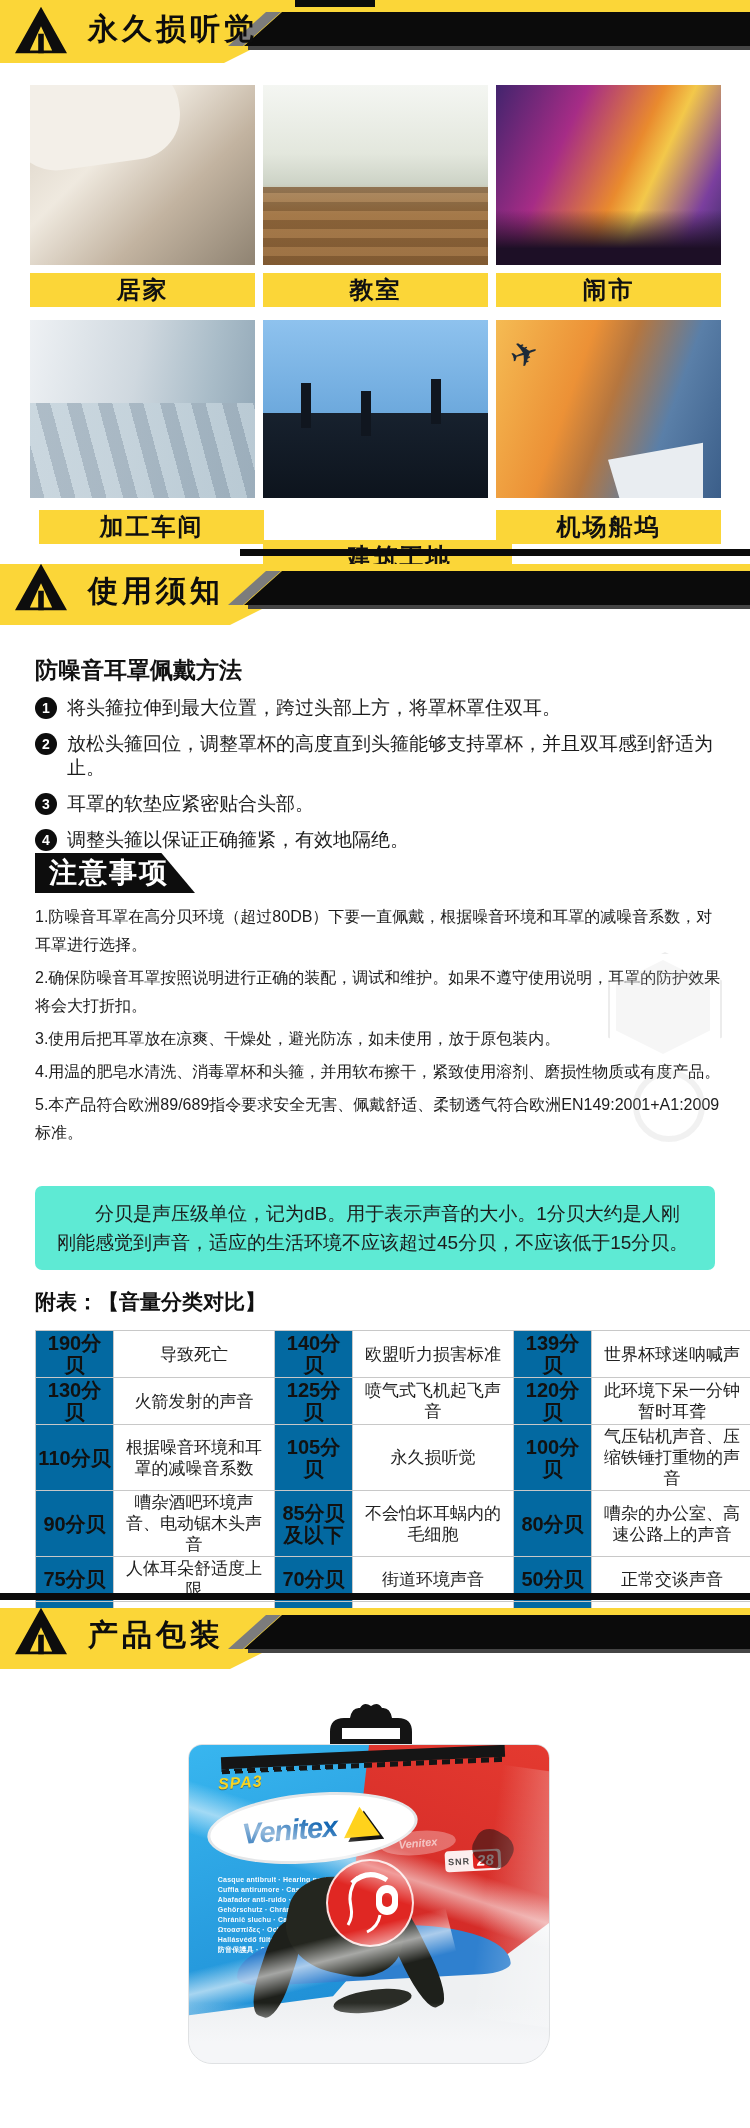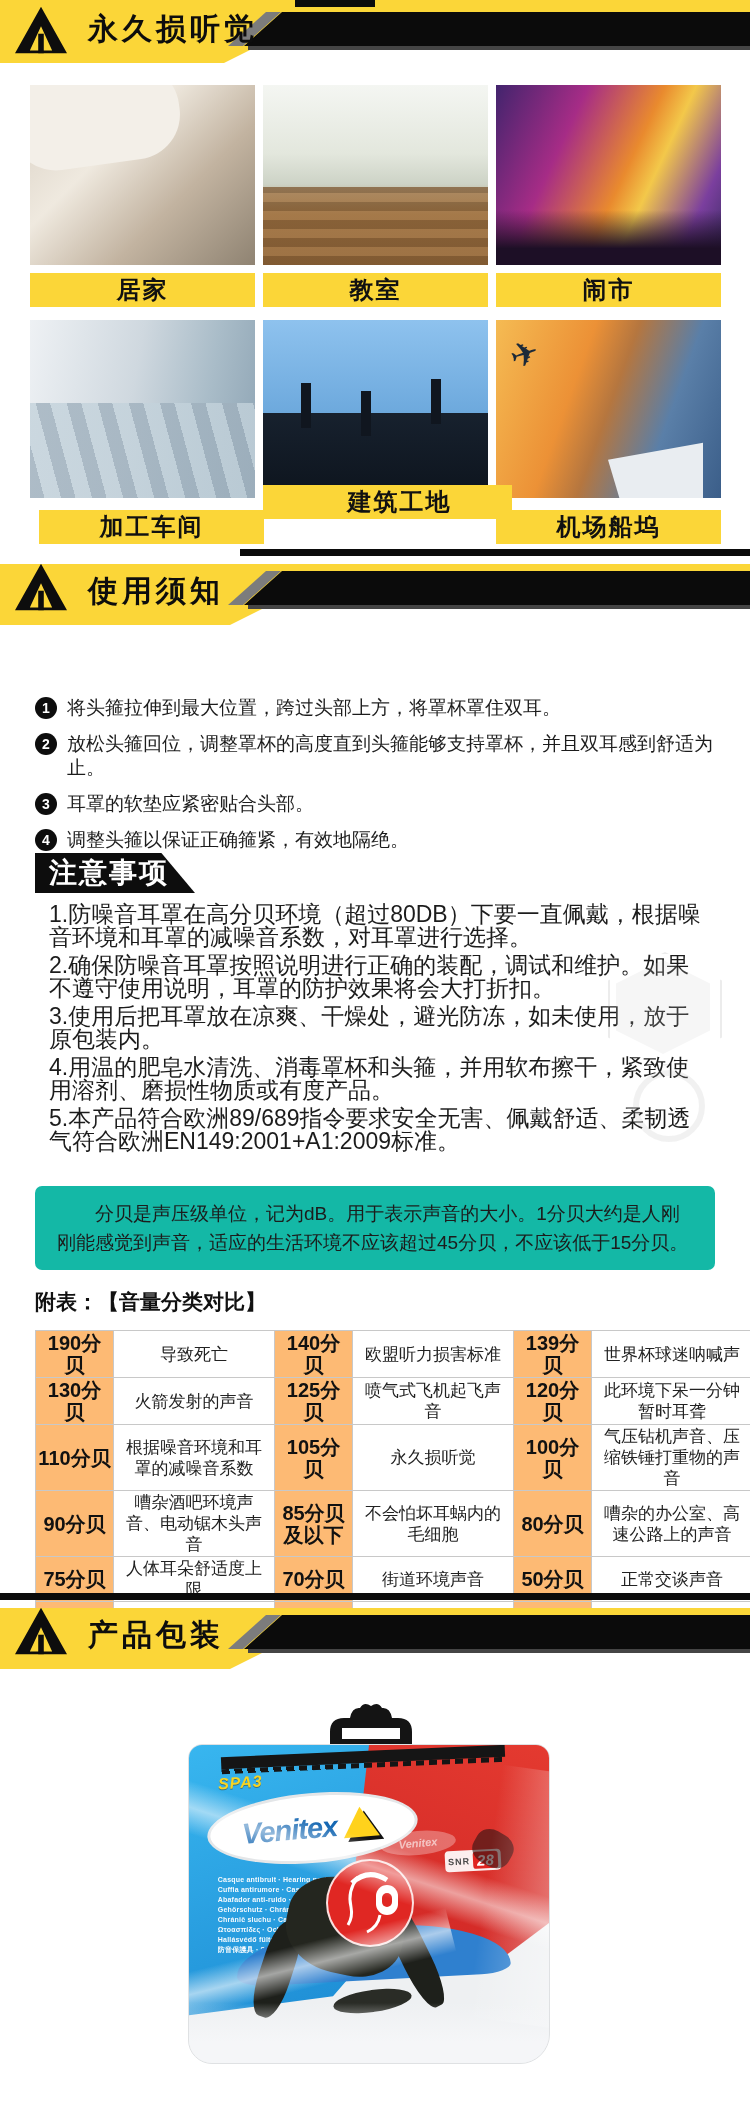--- a/index.html
+++ b/index.html
@@ -55,37 +55,37 @@
   .sec-title{position:absolute;left:35px;font-size:23px;font-weight:bold;color:#111;}
   .steps{position:absolute;left:35px;top:696px;width:690px;}
   .step{display:flex;align-items:flex-start;margin-bottom:12px;font-size:19px;line-height:24px;color:#1c1c1c;}
   .step-num{flex:0 0 auto;width:22px;height:22px;margin:1px 10px 0 0;background:#0d0d0d;color:#fff;
             border-radius:50%;display:flex;align-items:center;justify-content:center;
             font-size:14px;font-weight:bold;}
   .notice-box{position:absolute;left:35px;top:853px;width:160px;height:40px;background:#0d0d0d;
               clip-path:polygon(0 0,79% 0,100% 100%,0 100%);color:#fff;font-size:28px;font-weight:bold;
               display:flex;align-items:center;padding-left:14px;box-sizing:border-box;letter-spacing:2px;}
   .notice-text{position:absolute;left:35px;top:903px;width:688px;}
-  .notice-text p{margin:0 14px 5px;font-size:23px;line-height:23px;color:#1c1c1c;}
+  .notice-text p{margin:0 0 5px;font-size:16px;line-height:28px;color:#1c1c1c;}
 
   .watermark{position:absolute;left:598px;top:952px;width:140px;height:190px;opacity:.18;pointer-events:none;}
   .wm-hex{position:absolute;left:10px;top:0;width:110px;height:110px;border:2px solid #9a9a9a;
           clip-path:polygon(50% 0,100% 25%,100% 75%,50% 100%,0 75%,0 25%);background:transparent;}
   .wm-hex2{position:absolute;left:18px;top:8px;width:94px;height:94px;background:#cfcfcf;
           clip-path:polygon(50% 0,100% 25%,100% 75%,50% 100%,0 75%,0 25%);}
   .wm-circle{position:absolute;left:35px;top:118px;width:60px;height:60px;border:6px solid #b5b5b5;border-radius:50%;}
 
-  .info-box{position:absolute;left:35px;top:1186px;width:680px;height:84px;background:#14b8a6;border-radius:7px;}
+  .info-box{position:absolute;left:35px;top:1186px;width:680px;height:84px;background:#5eead4;border-radius:7px;}
   .info-box p{margin:0;padding:13px 22px 0;font-size:19px;line-height:29px;color:#1c1c1c;text-indent:2em;}
 
   .table-title{position:absolute;left:35px;top:1288px;font-size:21px;font-weight:bold;color:#111;}
   .db-table{position:absolute;left:35px;top:1330px;border-collapse:collapse;table-layout:fixed;width:676px;}
   .db-table td{border:1px solid #c8c8c8;text-align:center;vertical-align:middle;
                font-size:17px;color:#222;padding:1px 4px;line-height:21px;}
-  .db-table td.y{background:#fdba74;font-weight:bold;font-size:20px;color:#111;line-height:22px;padding:1px 2px;}
+  .db-table td.y{background:#0369a1;font-weight:bold;font-size:20px;color:#111;line-height:22px;padding:1px 2px;}
   .db-table tr:nth-child(1){height:31px;} .db-table tr:nth-child(2){height:44px;}
   .db-table tr:nth-child(3){height:48px;} .db-table tr:nth-child(4){height:50px;}
   .db-table tr:nth-child(5){height:32px;} .db-table tr:nth-child(6){height:36px;}
   .c-dbl{width:73px;} .c-dsc{width:152px;}
 
   
   .package{position:absolute;left:188px;top:1698px;width:366px;height:370px;}
   .hook{position:absolute;left:128px;top:0;width:110px;height:50px;}
   .bag{position:absolute;left:0;top:46px;width:360px;height:318px;background:#eef0f2;
        border:1px solid #dfe1e3;border-radius:14px 14px 30px 24px;overflow:hidden;}
@@ -187,40 +187,41 @@
       <i></i>
     </div>
   <div class="tile ph-dock" style="left:496px;top:320px;height:178px;">
       <i></i>
       <span class="plane">✈</span>
     </div>
 
   <div class="env-label" style="left:39px;top:510px;font-family:Liberation Serif, serif;">
       <span>加工车间</span>
     </div>
-  <div class="env-label" style="left:263px;top:485px;padding-left:24px;">
+  <div class="env-label" style="left:263px;top:540px;padding-left:24px;">
       <span>建筑工地</span>
     </div>
   <div class="env-label" style="left:496px;top:510px;">
       <span>机场船坞</span>
     </div>
 
   <div class="banner" style="top:549px;">
     <div class="bn-strip"></div>
     <div class="bn-yellow"></div>
     <div class="bn-under"></div>
     <div class="bn-sliver"></div>
     <div class="bn-para"></div>
     <svg class="bn-logo" width="56" height="52" viewBox="0 0 60 56">
       <path d="M30 3 L58 53 H2 Z M30 24 L42 50 H18 Z" fill="#0d0d0d" fill-rule="evenodd"></path>
       <rect x="27" y="32" width="6" height="21" fill="#0d0d0d"></rect>
     </svg>
     <div class="bn-title">使用须知</div>
   </div>
 
+  <div class="sec-title" style="top:655px;">防噪音耳罩佩戴方法</div>
   <div class="steps">
     <div class="step">
       <span class="step-num">1</span>
       <span>将头箍拉伸到最大位置，跨过头部上方，将罩杯罩住双耳。</span>
     </div>
     <div class="step">
       <span class="step-num">2</span>
       <span>放松头箍回位，调整罩杯的高度直到头箍能够支持罩杯，并且双耳感到舒适为止。</span>
     </div>
     <div class="step">

